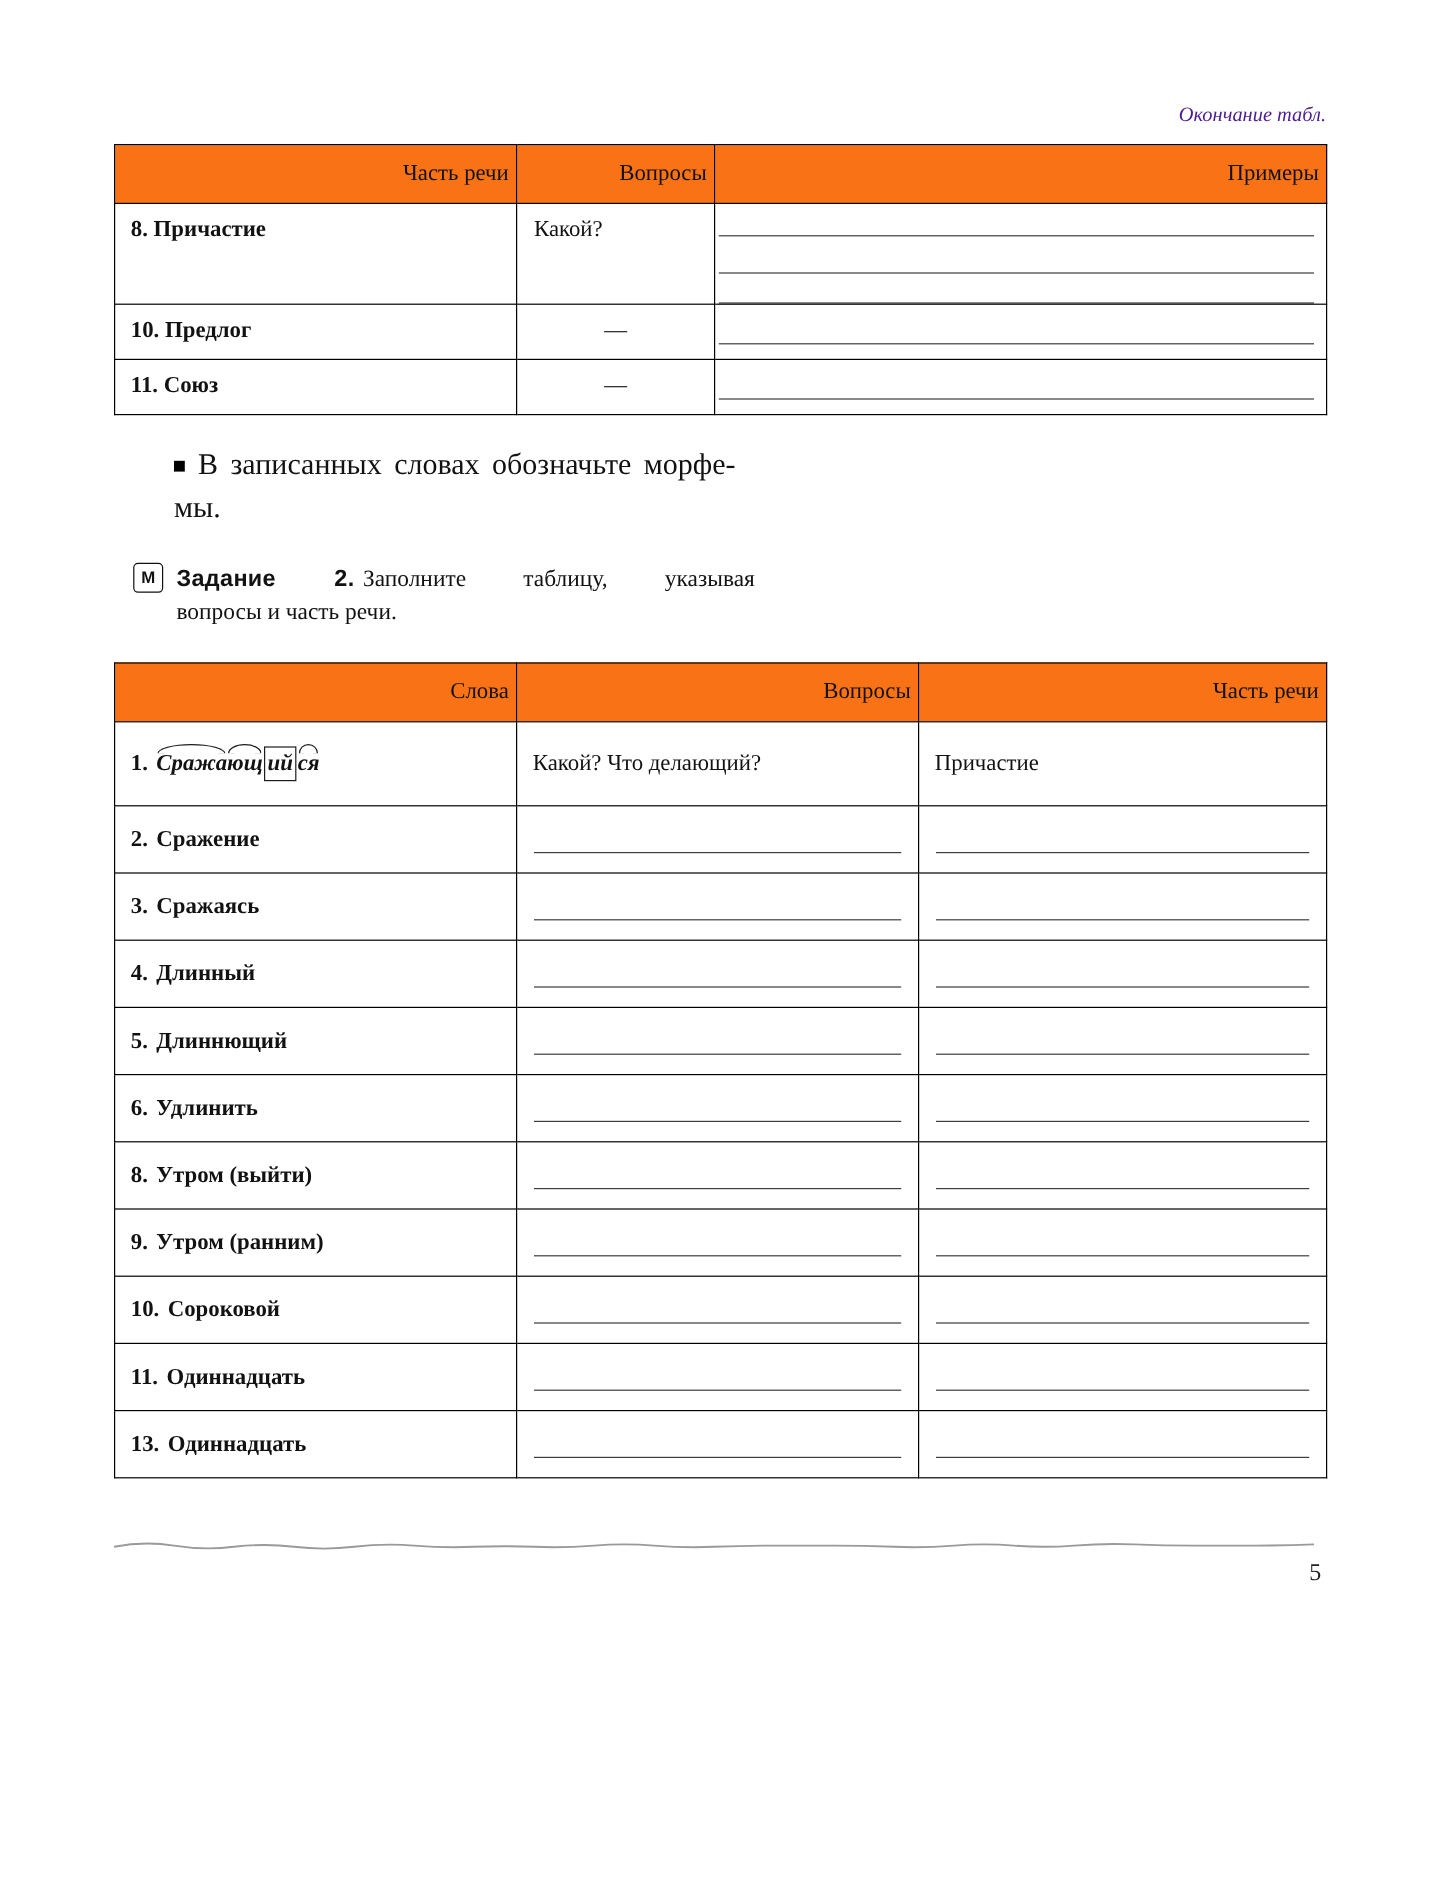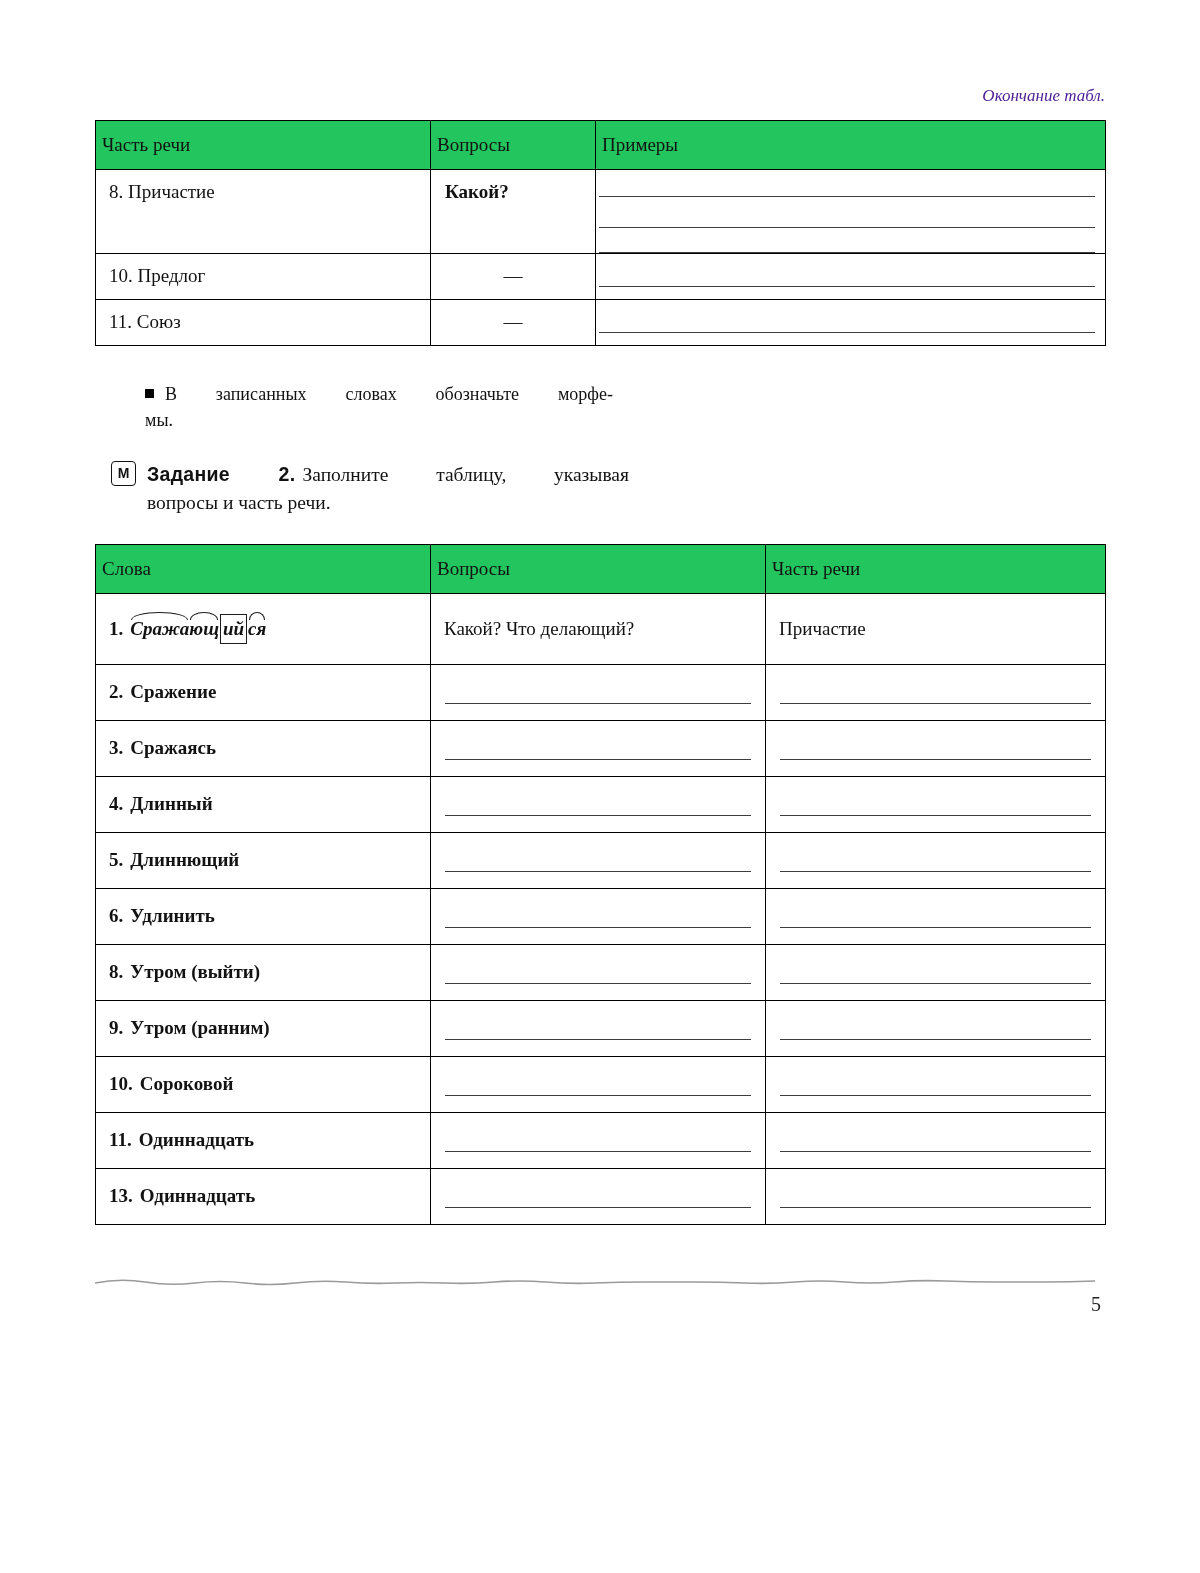--- a/index.html
+++ b/index.html
@@ -15,49 +15,49 @@
     margin-bottom:14px;
   }
 
   
   table.t{
     width:1010px;border-collapse:collapse;table-layout:fixed;
     font-size:19px;
   }
   table.t th, table.t td{border:1px solid #000;}
   table.t th{
-    background:#22c55e;font-weight:500;text-align:left;
+    background:#f97316;font-weight:500;text-align:right;
     padding:13px 6px;font-size:19px;
   }
   .t1 col.c1a{width:335px;} .t1 col.c1b{width:165px;} .t1 col.c1c{width:510px;}
   .t2 col.c2a{width:335px;} .t2 col.c2b{width:335px;} .t2 col.c2c{width:340px;}
 
   tr.r-tall{height:84px;}
   tr.r-short{height:46px;}
   tr.r1{height:48px;}
   tr.r2{height:56px;}
 
   td.lbl{
-    font-weight:normal;vertical-align:top;padding:11px 8px 0 13px;
-  }
-  td.q{vertical-align:top;padding-top:11px;font-weight:bold;}
+    font-weight:bold;vertical-align:top;padding:11px 8px 0 13px;
+  }
+  td.q{vertical-align:top;padding-top:11px;font-weight:normal;}
   td.q.q-left{text-align:left;padding-left:14px;}
   td.q.q-center{text-align:center;font-weight:normal;}
 
   td.lines{vertical-align:top;padding:0 10px 0 3px;}
   .ans{border-bottom:1.2px solid #3d3d3d;}
   .a1{height:26px;} .a2{height:30px;} .a3{height:24px;}
   .aS{height:32px;}
 
   td.lines2{vertical-align:top;padding:0 12px;}
   .aB{height:38px;margin:0 2px;}
 
   
   .bullet{
-    margin:36px 0 0 50px;width:468px;font-size:18px;line-height:1.42;
+    margin:24px 0 0 50px;width:468px;font-size:25px;line-height:1.42;
   }
   .b-line1{text-align:justify;text-align-last:justify;}
   .sq{
     display:inline-block;width:9px;height:9px;background:#000;
     margin-right:11px;vertical-align:2px;
   }
 
   
   .task{
     margin:27px 0 0 16px;width:482px;font-size:19.5px;line-height:1.45;

